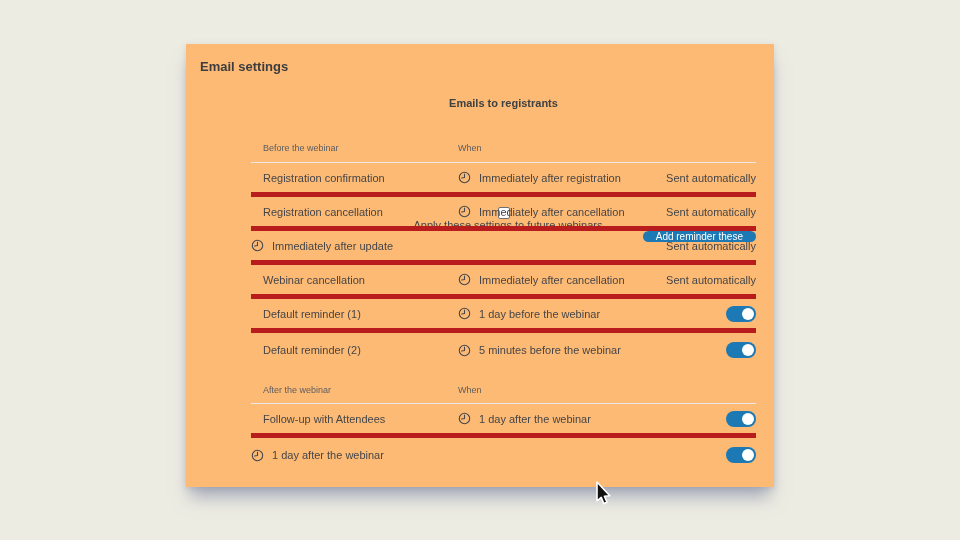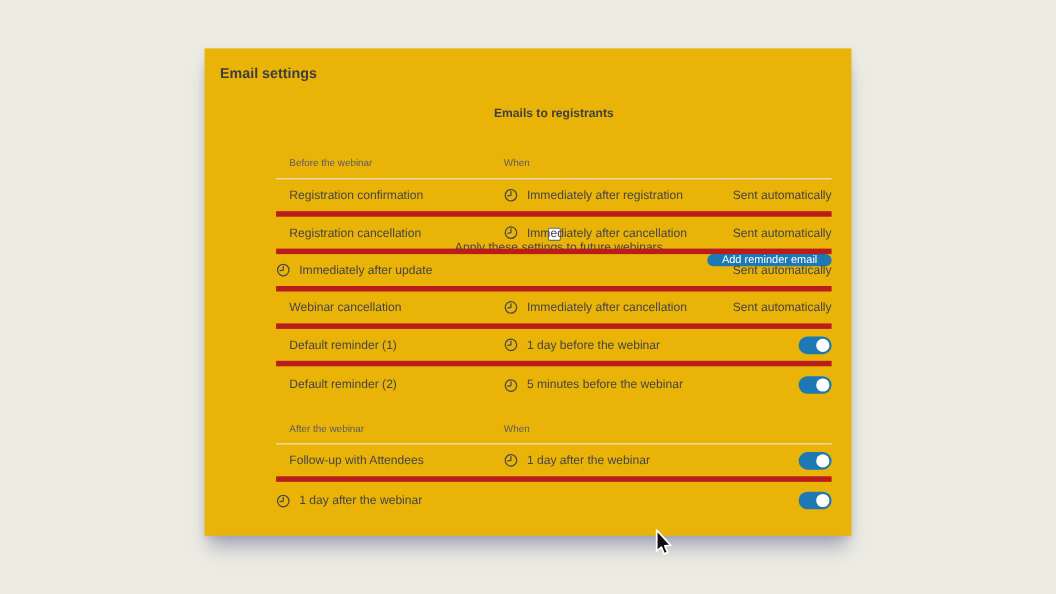--- a/index.html
+++ b/index.html
@@ -6,21 +6,21 @@
   html,body { width:960px; height:540px; overflow:hidden; }
   body {
     font-family:"Liberation Sans", sans-serif;
     background:#edece3;
     position:relative;
   }
   .card {
     position:absolute;
     left:186px; top:44px;
     width:588px; height:443px;
-    background:#eab308;
+    background:#fdba74;
     box-shadow:0 14px 16px -4px rgba(110,118,152,0.55), 0 2px 6px rgba(130,135,160,0.25);
   }
   .page-title {
     position:absolute; left:14px; top:15px;
     font-size:13px; font-weight:600; color:#3c3d40;
   }
   .toolbar {
     position:absolute; top:53px; left:65px; right:18px; height:22px;
     display:flex; align-items:center;flex-direction:column;
   }
@@ -90,21 +90,21 @@
 <body style="background: rgb(237, 236, 227);">
 
 <div class="card">
 
   <div class="page-title">Email settings</div>
 
   <div class="toolbar">
     <div class="section-label">Emails to registrants</div>
     <div class="checkbox" role="checkbox" aria-checked="false"></div>
     <div class="checkbox-label">Apply these settings to future webinars</div>
-    <button class="btn-primary">Add reminder email</button>
+    <button class="btn-primary">Add reminder these</button>
   </div>
 
   <div class="table">
 
     <div class="col-header-row">
       <div class="c1">Before the webinar</div>
       <div class="c2">When</div>
     </div>
 
     <div class="row">

